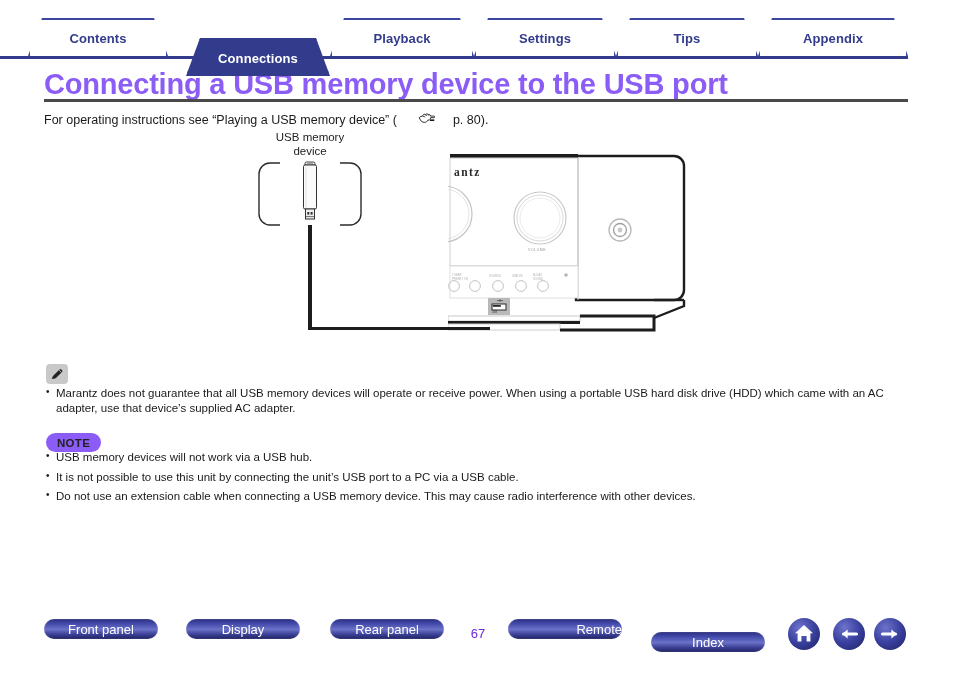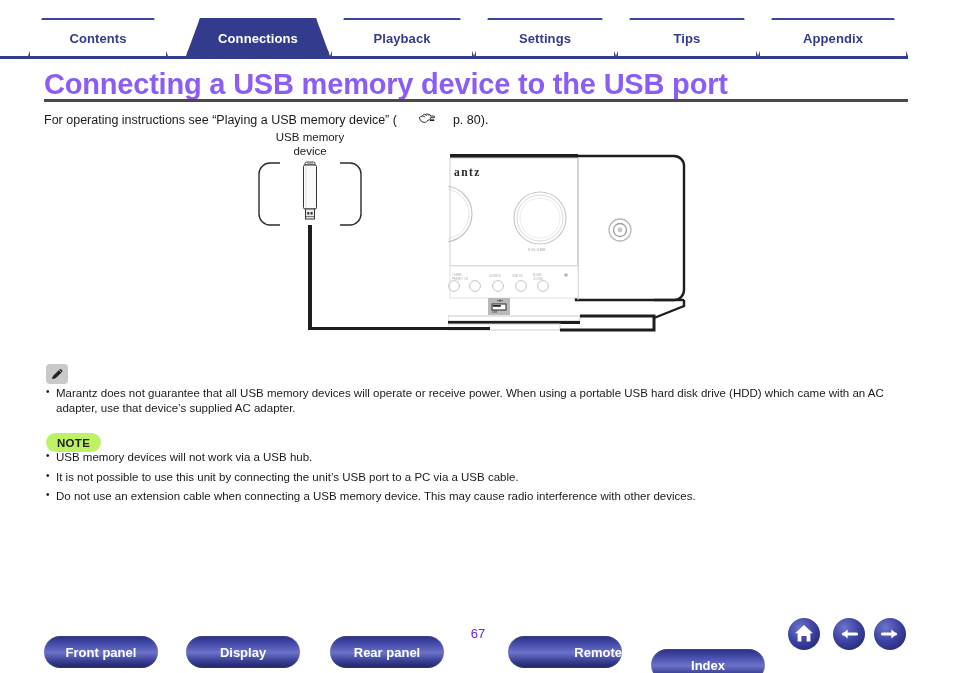--- a/index.html
+++ b/index.html
@@ -26,20 +26,21 @@
     border-bottom: none;
     clip-path: polygon(14px 0, calc(100% - 14px) 0, 100% 100%, 0 100%);
     -webkit-clip-path: polygon(14px 0, calc(100% - 14px) 0, 100% 100%, 0 100%);
     border-radius: 12px 12px 0 0;
     user-select: none;
   }
   .tab.active {
     background: #333c8c;
     color: #ffffff;
     border-color: #333c8c;
+    margin-top: 20px;
   }
   .tabrule {
     position: absolute; left: 0; top: 56px;
     width: 908px; height: 3px; background: #333c8c;
   }
 
   
   .title {
     position: absolute; left: 44px; top: 68px;
     font-size: 29px; font-weight: bold; color: #8b5cf6;
@@ -74,43 +75,43 @@
 
   
   .pencil-badge {
     position: absolute; left: 46px; top: 364px;
     width: 22px; height: 20px; border-radius: 4px; background: #c9c9c9;
     display:flex; align-items:center; justify-content:center;
   }
   .note-badge {
     position: absolute; left: 46px; top: 433px;
     height: 19px; padding: 0 11px; border-radius: 10px;
-    background: #bef264; color: #222;
+    background: #8b5cf6; color: #222;
     font-size: 11.5px; font-weight: bold; letter-spacing: .3px;
     display: flex; align-items: center; justify-content: center;
   }
   .bullets { position: absolute; left: 46px; }
   .bullets.first { top: 386px; width: 866px; }
   .bullets.second { top: 450px; width: 866px; }
   .bullet {
     position: relative; padding-left: 10px;
     font-size: 11.5px; line-height: 14.5px; color: #1a1a1a;
     margin-bottom: 5px;
   }
   .bullet:before {
     content: "\2022"; position: absolute; left: 0; top: -1px;
     font-size: 10px; color: #1a1a1a;
   }
 
   
   .footer { position: absolute; left: 0; top: 613px; width: 954px; height: 60px; }
   .pillbtn {
-    position: absolute; top: 23px; height: 32px;
+    position: absolute; top: 6px; height: 20px;
     border-radius: 16px;
-    color: #ffffff; font-size: 13px; font-weight: bold;
+    color: #ffffff; font-size: 13px; font-weight: normal;
     display: flex; align-items: center; justify-content: center;
     background: linear-gradient(180deg, #2c2f7e 0%, #4148a8 22%, #6b72c8 52%, #3a3f94 78%, #1f2363 100%);
     box-shadow: inset 0 0 0 1px rgba(255,255,255,0.07);
     user-select: none; white-space: nowrap;
   }
   .pagenum {
     position: absolute; top: 13px; left: 463px; width: 30px;
     text-align: center; font-size: 13px; color: #6d28d9;
   }
   .circbtn {

